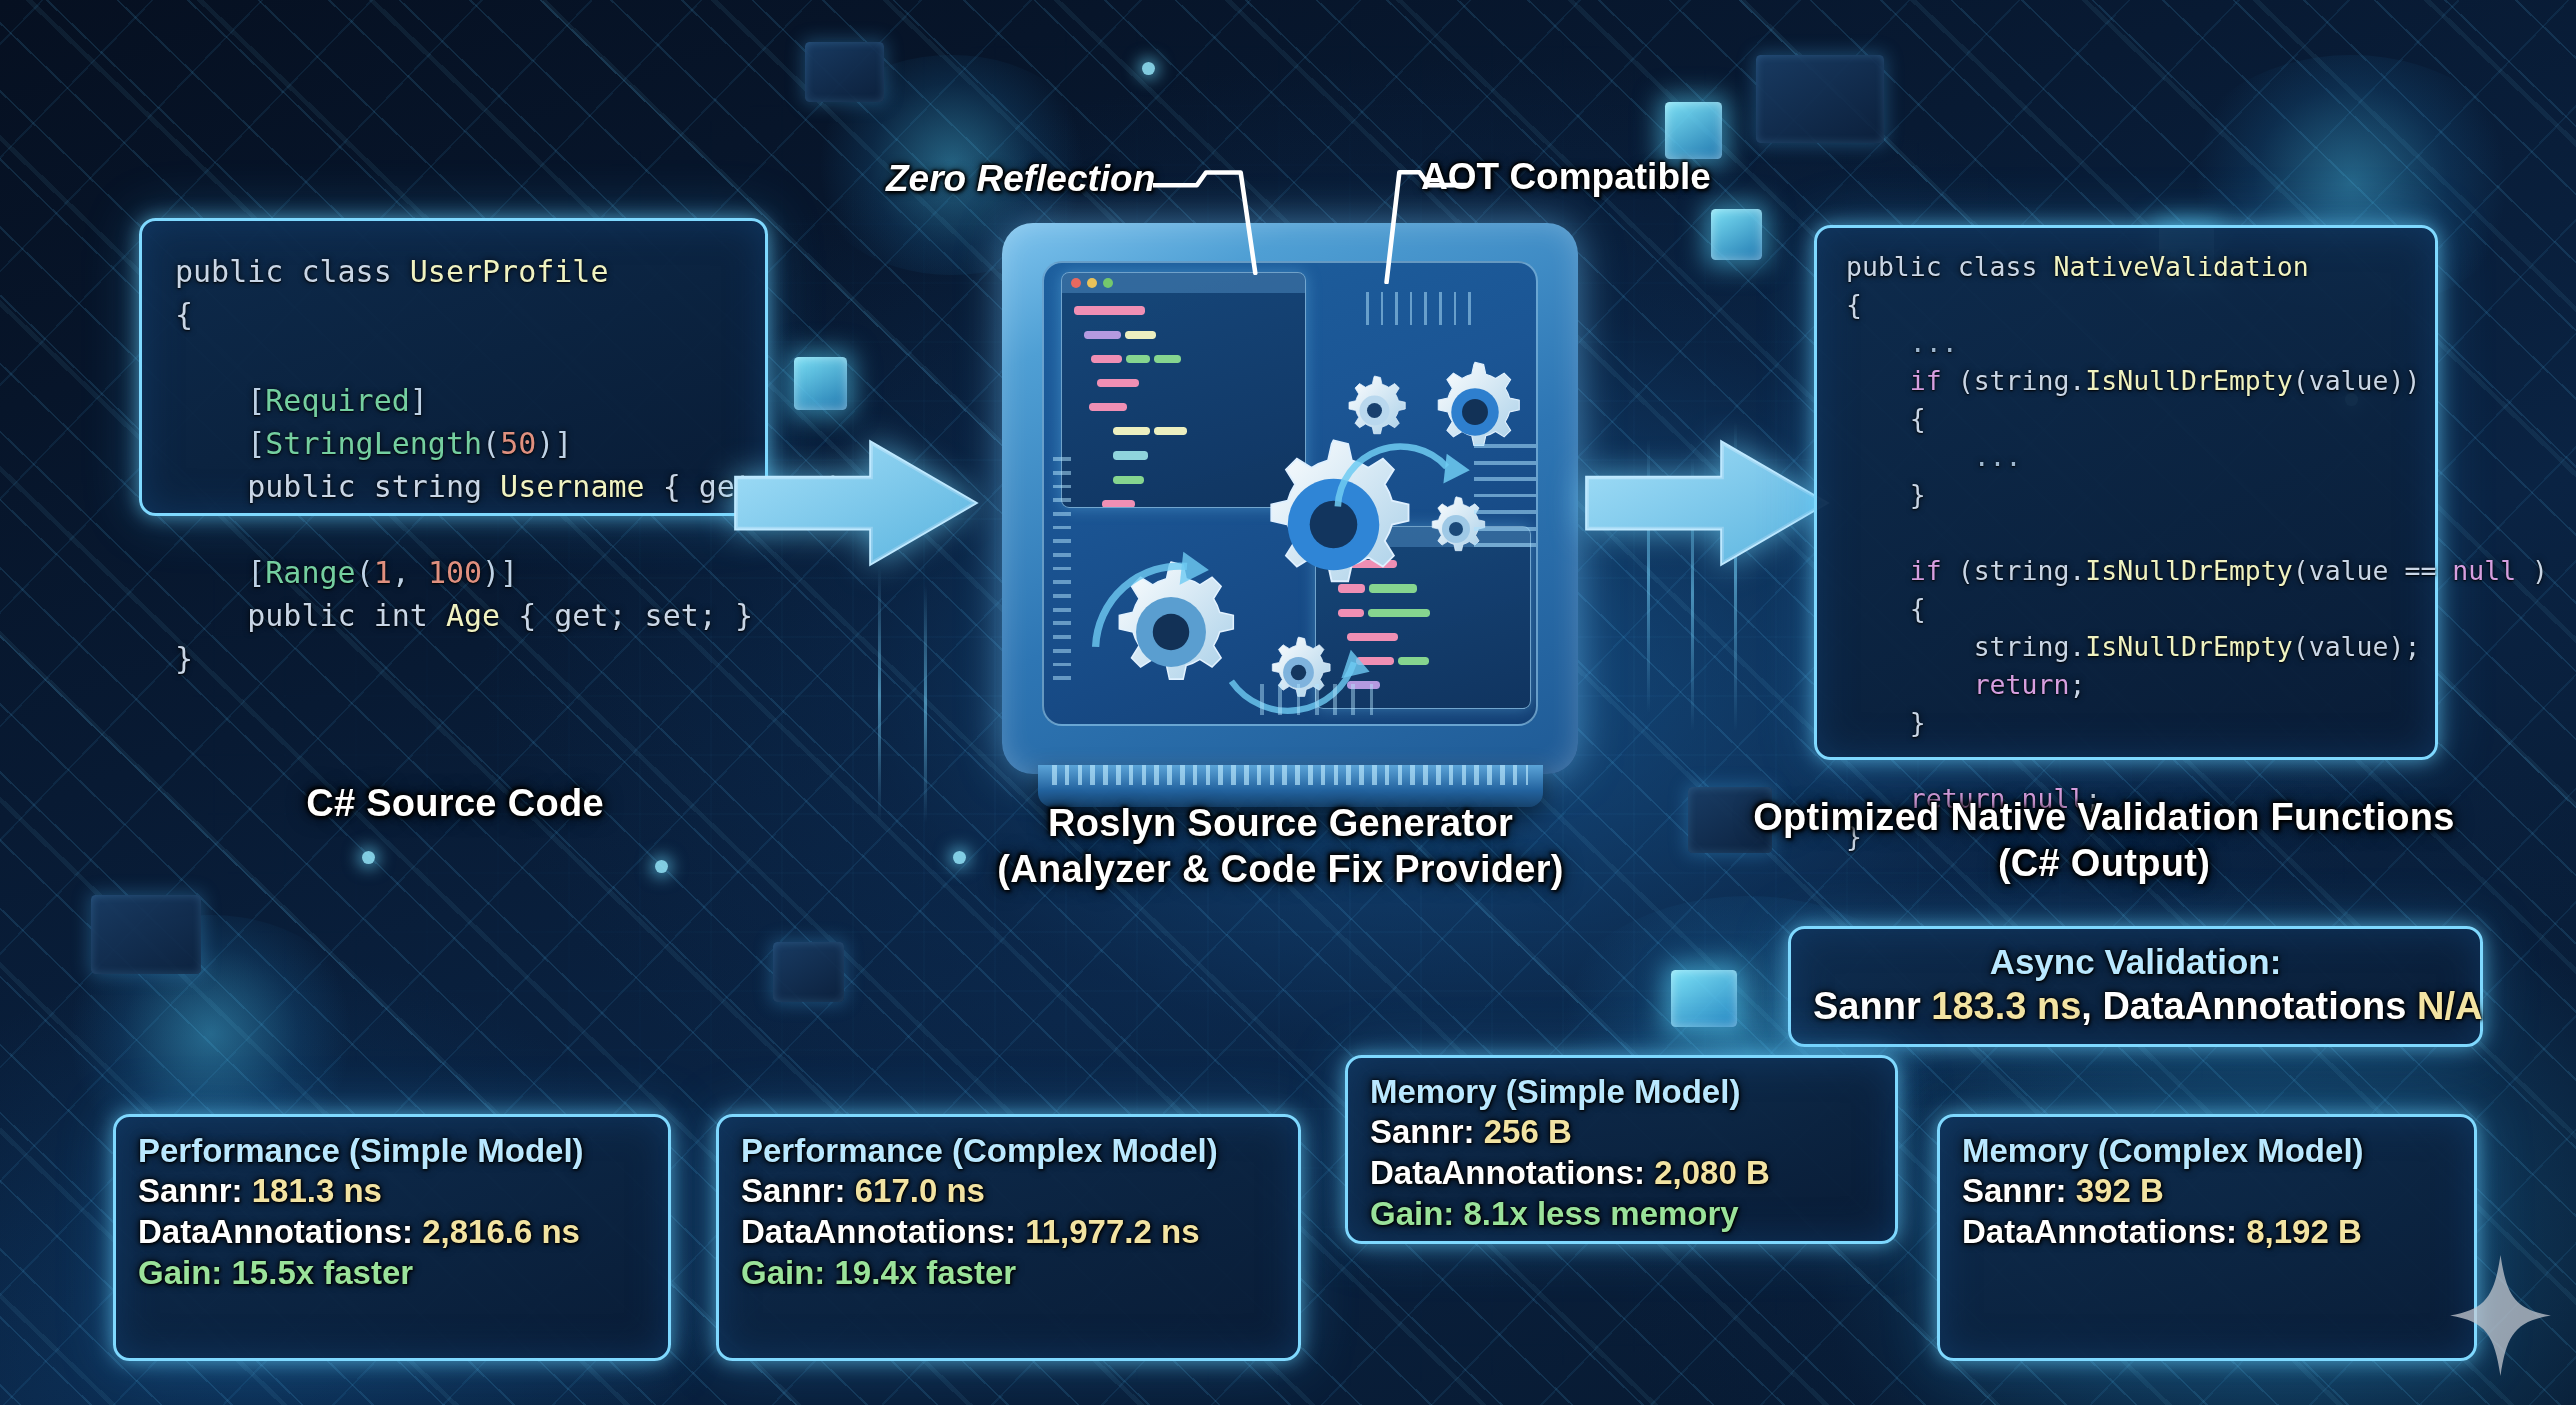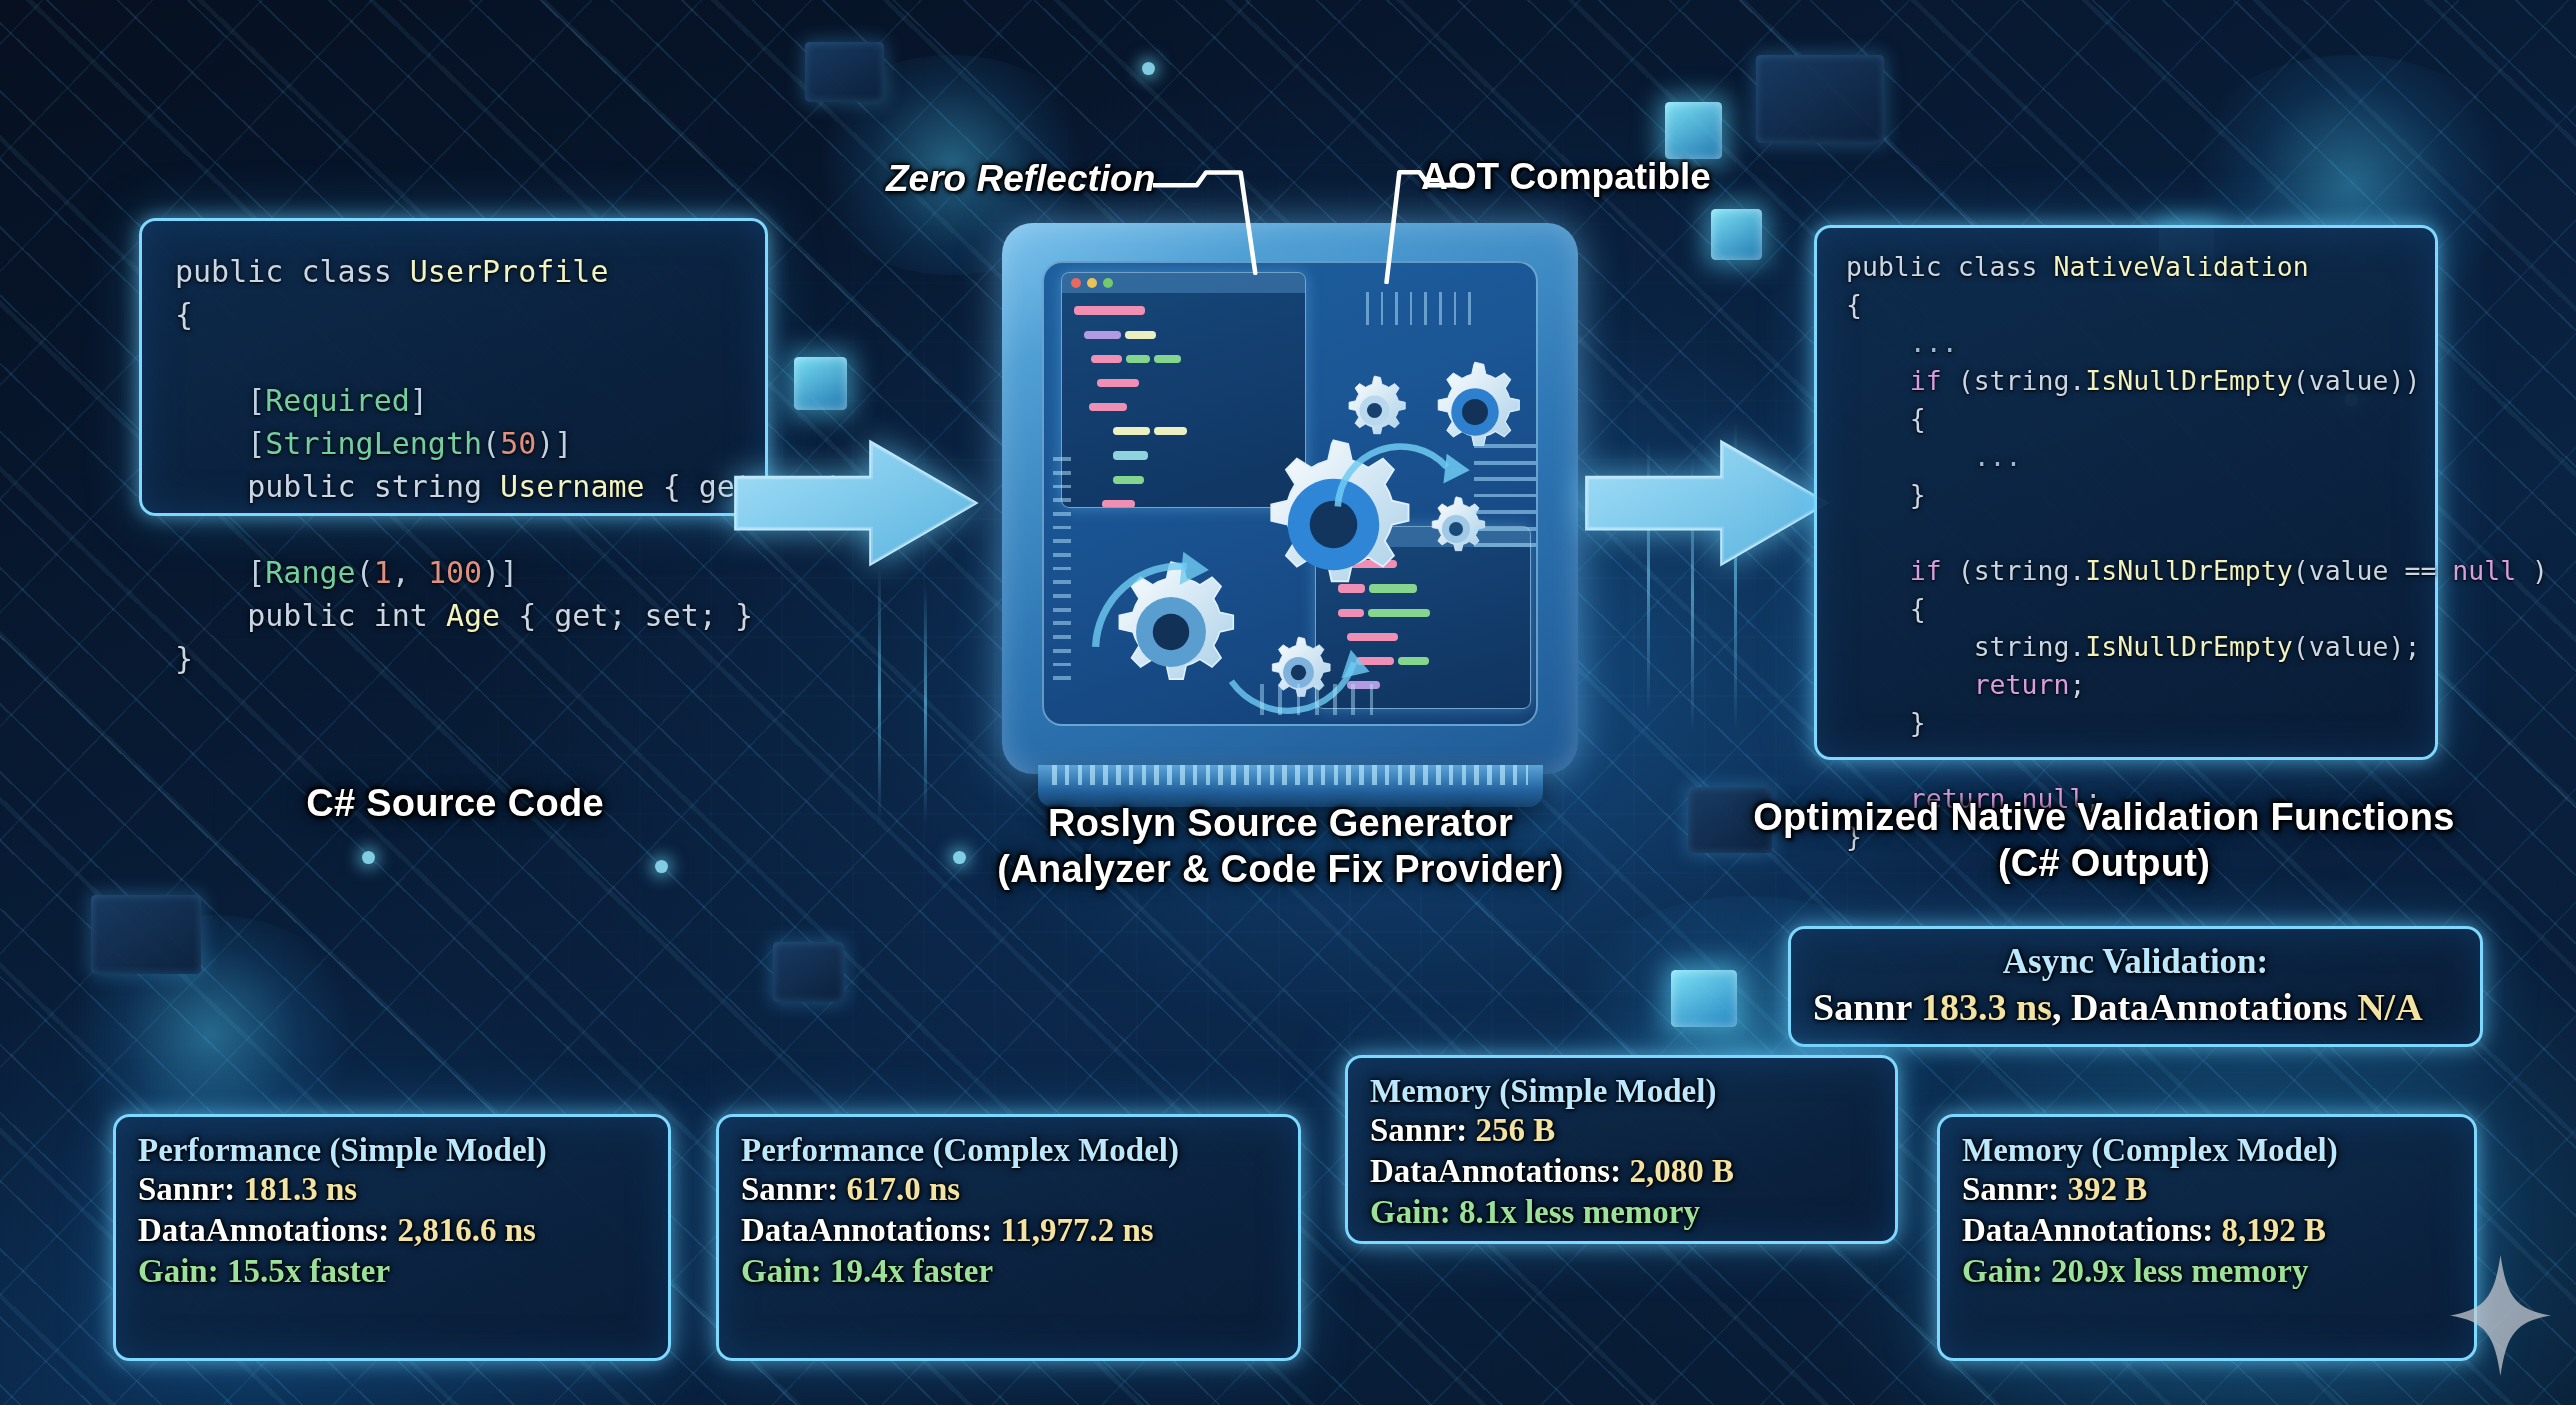--- a/index.html
+++ b/index.html
@@ -172,21 +172,21 @@
   .d-r { background: #e8695f; } .d-y { background: #e9c25a; } .d-g { background: #74c86d; }
   .cline { height: 8.2px; border-radius: 3.7px; display: inline-block; vertical-align: middle; }
   .crow { padding: 0 0 0 12.8px; margin-top: 8.2px; white-space: nowrap; }
   .c-pink { background: #ef8fb4; } .c-green { background: #86d58f; }
   .c-cream { background: #ecefc0; } .c-purple { background: #b49ae0; }
   .c-teal { background: #8fd4dd; }
 
   .gear { position: absolute; }
 
   
-  .statcard { position: absolute; padding: 14.6px 22px 16.5px 22px; font-family: Liberation Serif, serif; }
+  .statcard { position: absolute; padding: 14.6px 22px 16.5px 22px; }
   .stat-title {
     color: #b9e8ff; font-weight: bold; font-size: 33px; text-align: left;
     text-shadow: 0 0 3.7px #000, 0 0 9.1px rgba(0,0,0,0.9), 0.9px 0.9px 2.7px #000;
     margin-bottom: 0;
   }
   .stat-row {
     font-weight: bold; font-size: 33px; color: #ffffff; white-space: nowrap;
     text-shadow: 0 0 3.7px #000, 0 0 8.2px rgba(0,0,0,0.9), 0.9px 0.9px 2.7px #000;
     line-height: 41px;
   }
@@ -450,21 +450,20 @@
   <div class="neon statcard" id="card-3">
     <div class="stat-title">Memory (Complex Model)</div>
     <div class="stat-row">
       <span>Sannr:</span>
       <span class="stat-val">392 B</span>
     </div>
     <div class="stat-row">
       <span>DataAnnotations:</span>
       <span class="stat-val">8,192 B</span>
     </div>
-    <div class="stat-row stat-gain">Gain: 20.9x less memory</div>
   </div>
 
   <svg id="sparkle" viewBox="0 0 100 120">
     <path d="M50 0 C56 40 64 54 100 60 C64 66 56 80 50 120 C44 80 36 66 0 60 C36 54 44 40 50 0 Z" fill="#c9cdd4" opacity="0.88"></path>
   </svg>
 
 </div>
 
 
 </body></html>

